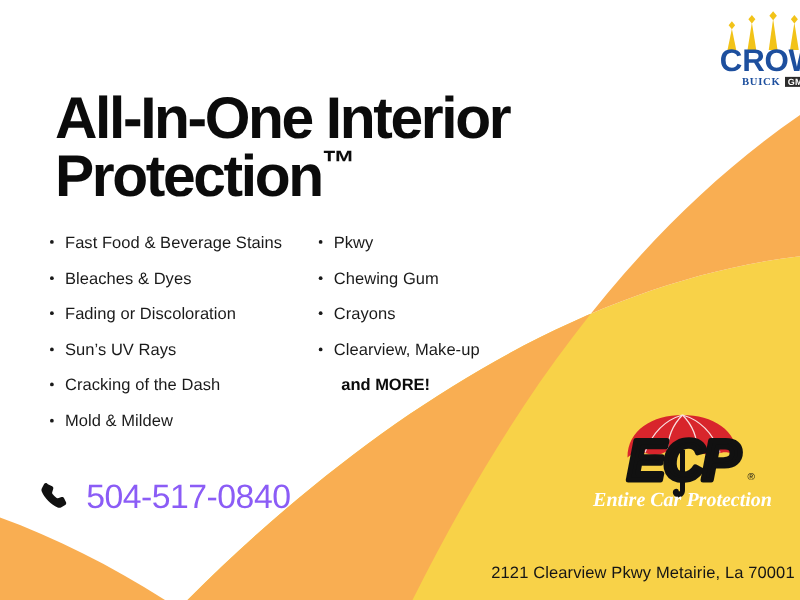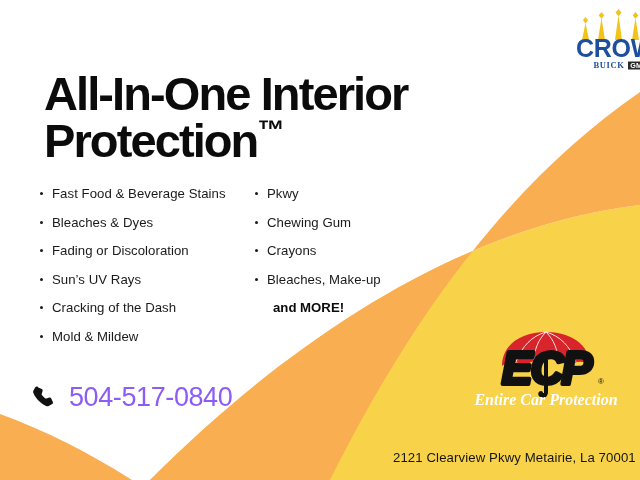--- a/index.html
+++ b/index.html
@@ -136,21 +136,21 @@
       <div class="bullet">Fading or Discoloration</div>
       <div class="bullet">Sun’s UV Rays</div>
       <div class="bullet">Cracking of the Dash</div>
       <div class="bullet">Mold &amp; Mildew</div>
     </div>
 
     <div class="col col-right">
       <div class="bullet">Pkwy</div>
       <div class="bullet">Chewing Gum</div>
       <div class="bullet">Crayons</div>
-      <div class="bullet">Bleaches, Make-up</div>
+      <div class="bullet">Clearview, Make-up</div>
       <div class="more">and MORE!</div>
     </div>
 
   </div>
 
   <div class="phone">
     <svg class="phone-icon" viewBox="0 0 24 24">
       <path fill="#111111" d="M6.6 2.3c-.7-.3-1.5 0-1.9.6L3.2 5.6c-.5.8-.5 1.8-.1 2.7 1 2.3 2.6 4.6 4.6 6.6 2 2 4.3 3.6 6.6 4.6.9.4 1.9.3 2.7-.2l2.7-1.5c.7-.4.9-1.2.6-1.9l-1.4-3c-.3-.7-1.1-1-1.8-.8l-2.6.8c-.4.1-.8 0-1.1-.3-1-.8-1.9-1.7-2.7-2.7-.3-.3-.4-.7-.3-1.1l.8-2.6c.2-.7-.1-1.5-.8-1.8l-3-1.4z"></path>
     </svg>
     <span class="phone-num">504-517-0840</span>

